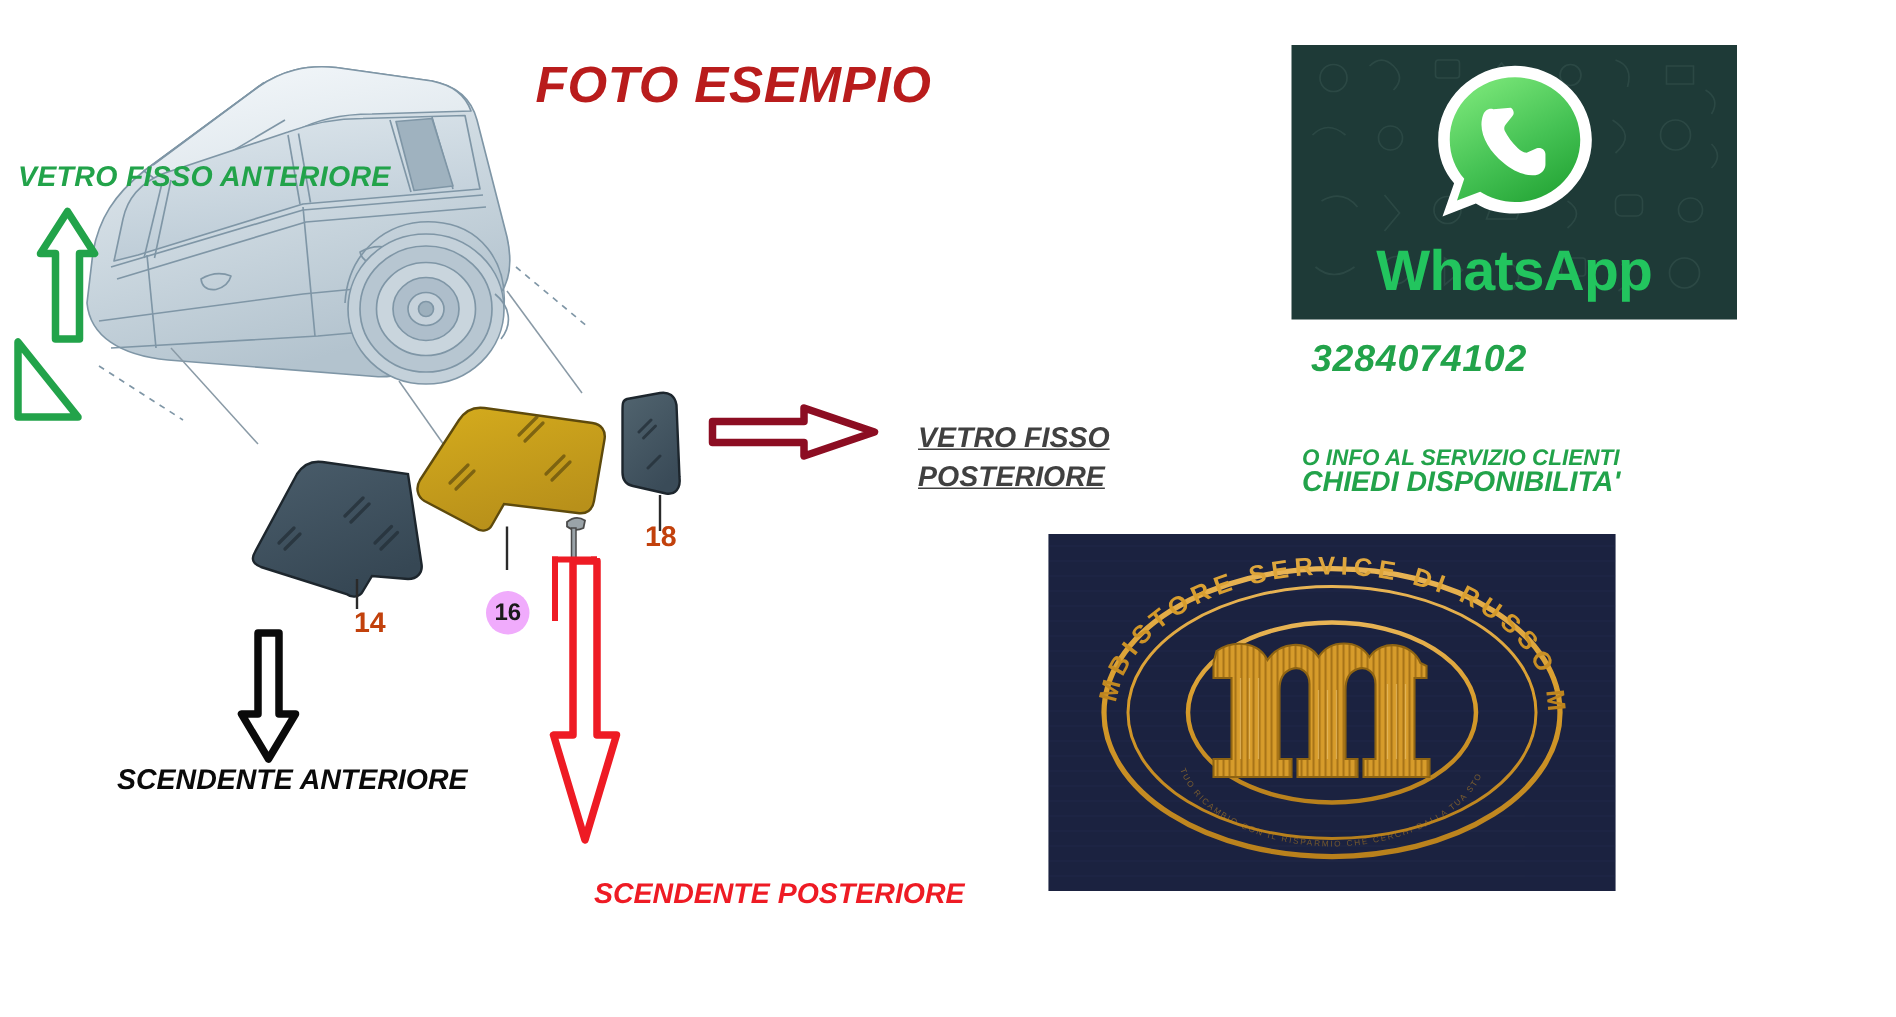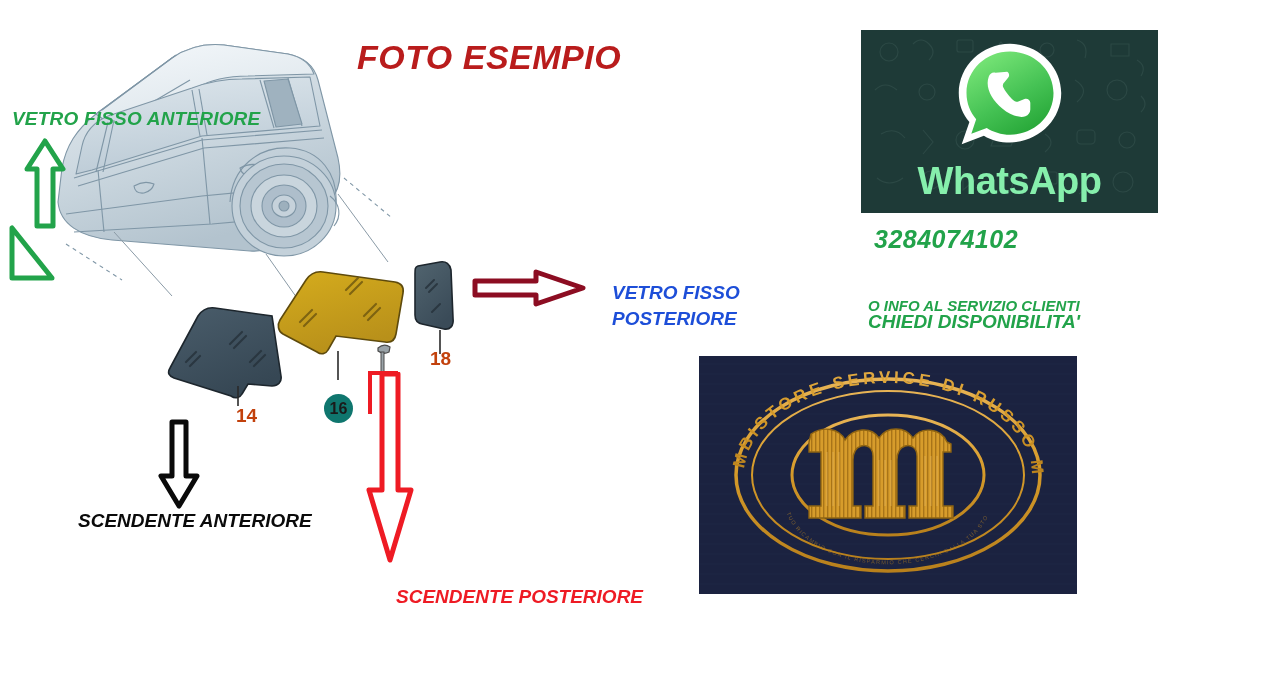--- a/index.html
+++ b/index.html
@@ -47,21 +47,21 @@
     color:#c2410c;
     font-size:19px;
   }
   #part-num-14{left:236px;top:405px;}
   #part-num-17{left:379px;top:396px;font-size:18px;}
   #part-num-18{left:430px;top:348px;}
   #part-badge-16{
     left:324px;top:394px;
     width:29px;height:29px;
     border-radius:50%;
-    background:#0f766e;
+    background:#f0abfc;
     display:flex;align-items:center;justify-content:center;
   }
   #part-badge-16 span{
     font-size:16px;font-weight:bold;color:#1a1a1a;
     font-family:"Liberation Sans", sans-serif;
   }
 
   
   #part-17-highlight{
     left:368px; top:371px;
@@ -84,23 +84,24 @@
   #arrow-green-up{left:24px;top:138px;width:42px;height:92px;}
   #shape-green-triangle{left:8px;top:224px;width:48px;height:58px;}
 
   
   #arrow-darkred-right{left:472px;top:268px;width:114px;height:40px;}
   #label-vetro-fisso-posteriore{
     left:612px; top:280px;
     font-size:19px;
     font-weight:bold;
     font-style:italic;
-    color:#1d4ed8;
+    color:#404040;
     line-height:26px;
     white-space:nowrap;
+    text-decoration:underline;
   }
 
   
   #arrow-black-down{left:157px;top:418px;width:44px;height:92px;}
   #label-scendente-anteriore{
     left:78px; top:510px;
     font-size:19px;
     font-weight:bold;
     font-style:italic;
     color:#0a0a0a;
@@ -131,21 +132,21 @@
     opacity:.17;
   }
   #whatsapp-logo-mark{
     position:absolute;left:50%;top:8px;
     transform:translateX(-50%);
     width:116px;height:116px;
   }
   #whatsapp-wordmark{
     position:absolute;left:0;right:0;bottom:10px;
     text-align:center;
-    color:#86efac;
+    color:#22c55e;
     font-size:38px;
     font-weight:bold;
     letter-spacing:-0.5px;
     font-family:"Liberation Sans", sans-serif;
   }
 
   
   #contact-phone{
     left:874px; top:225px;
     font-size:25px;

